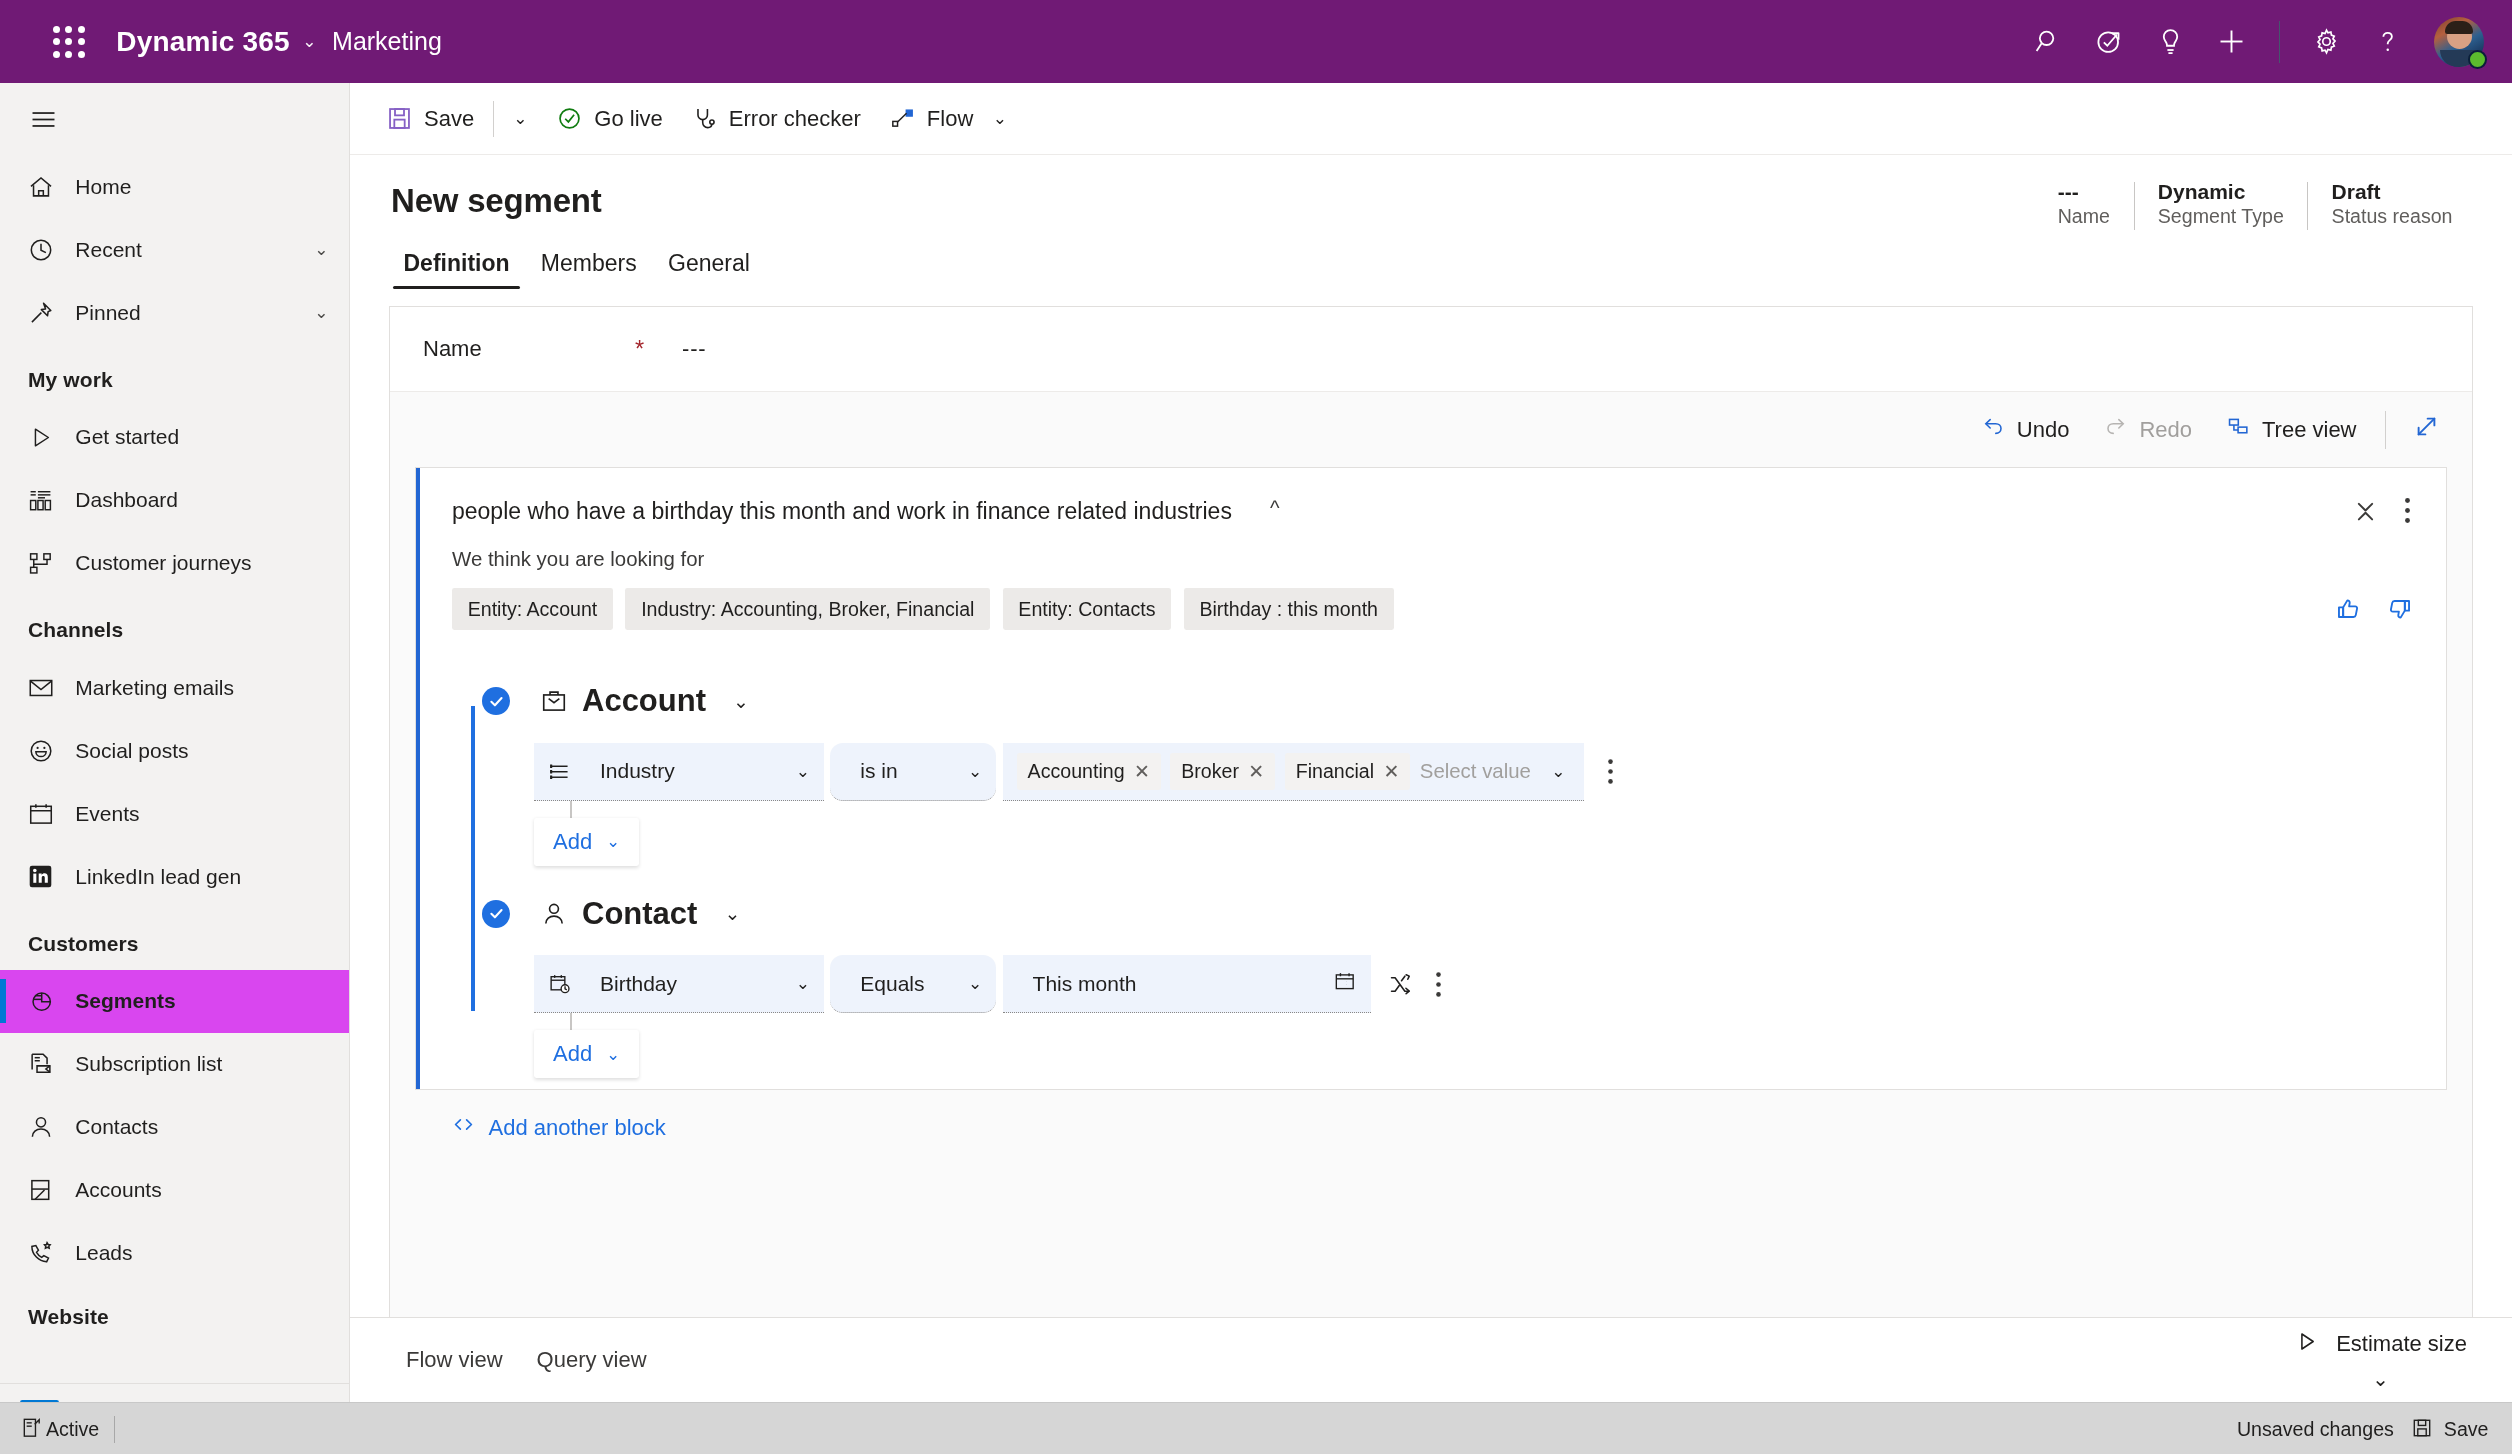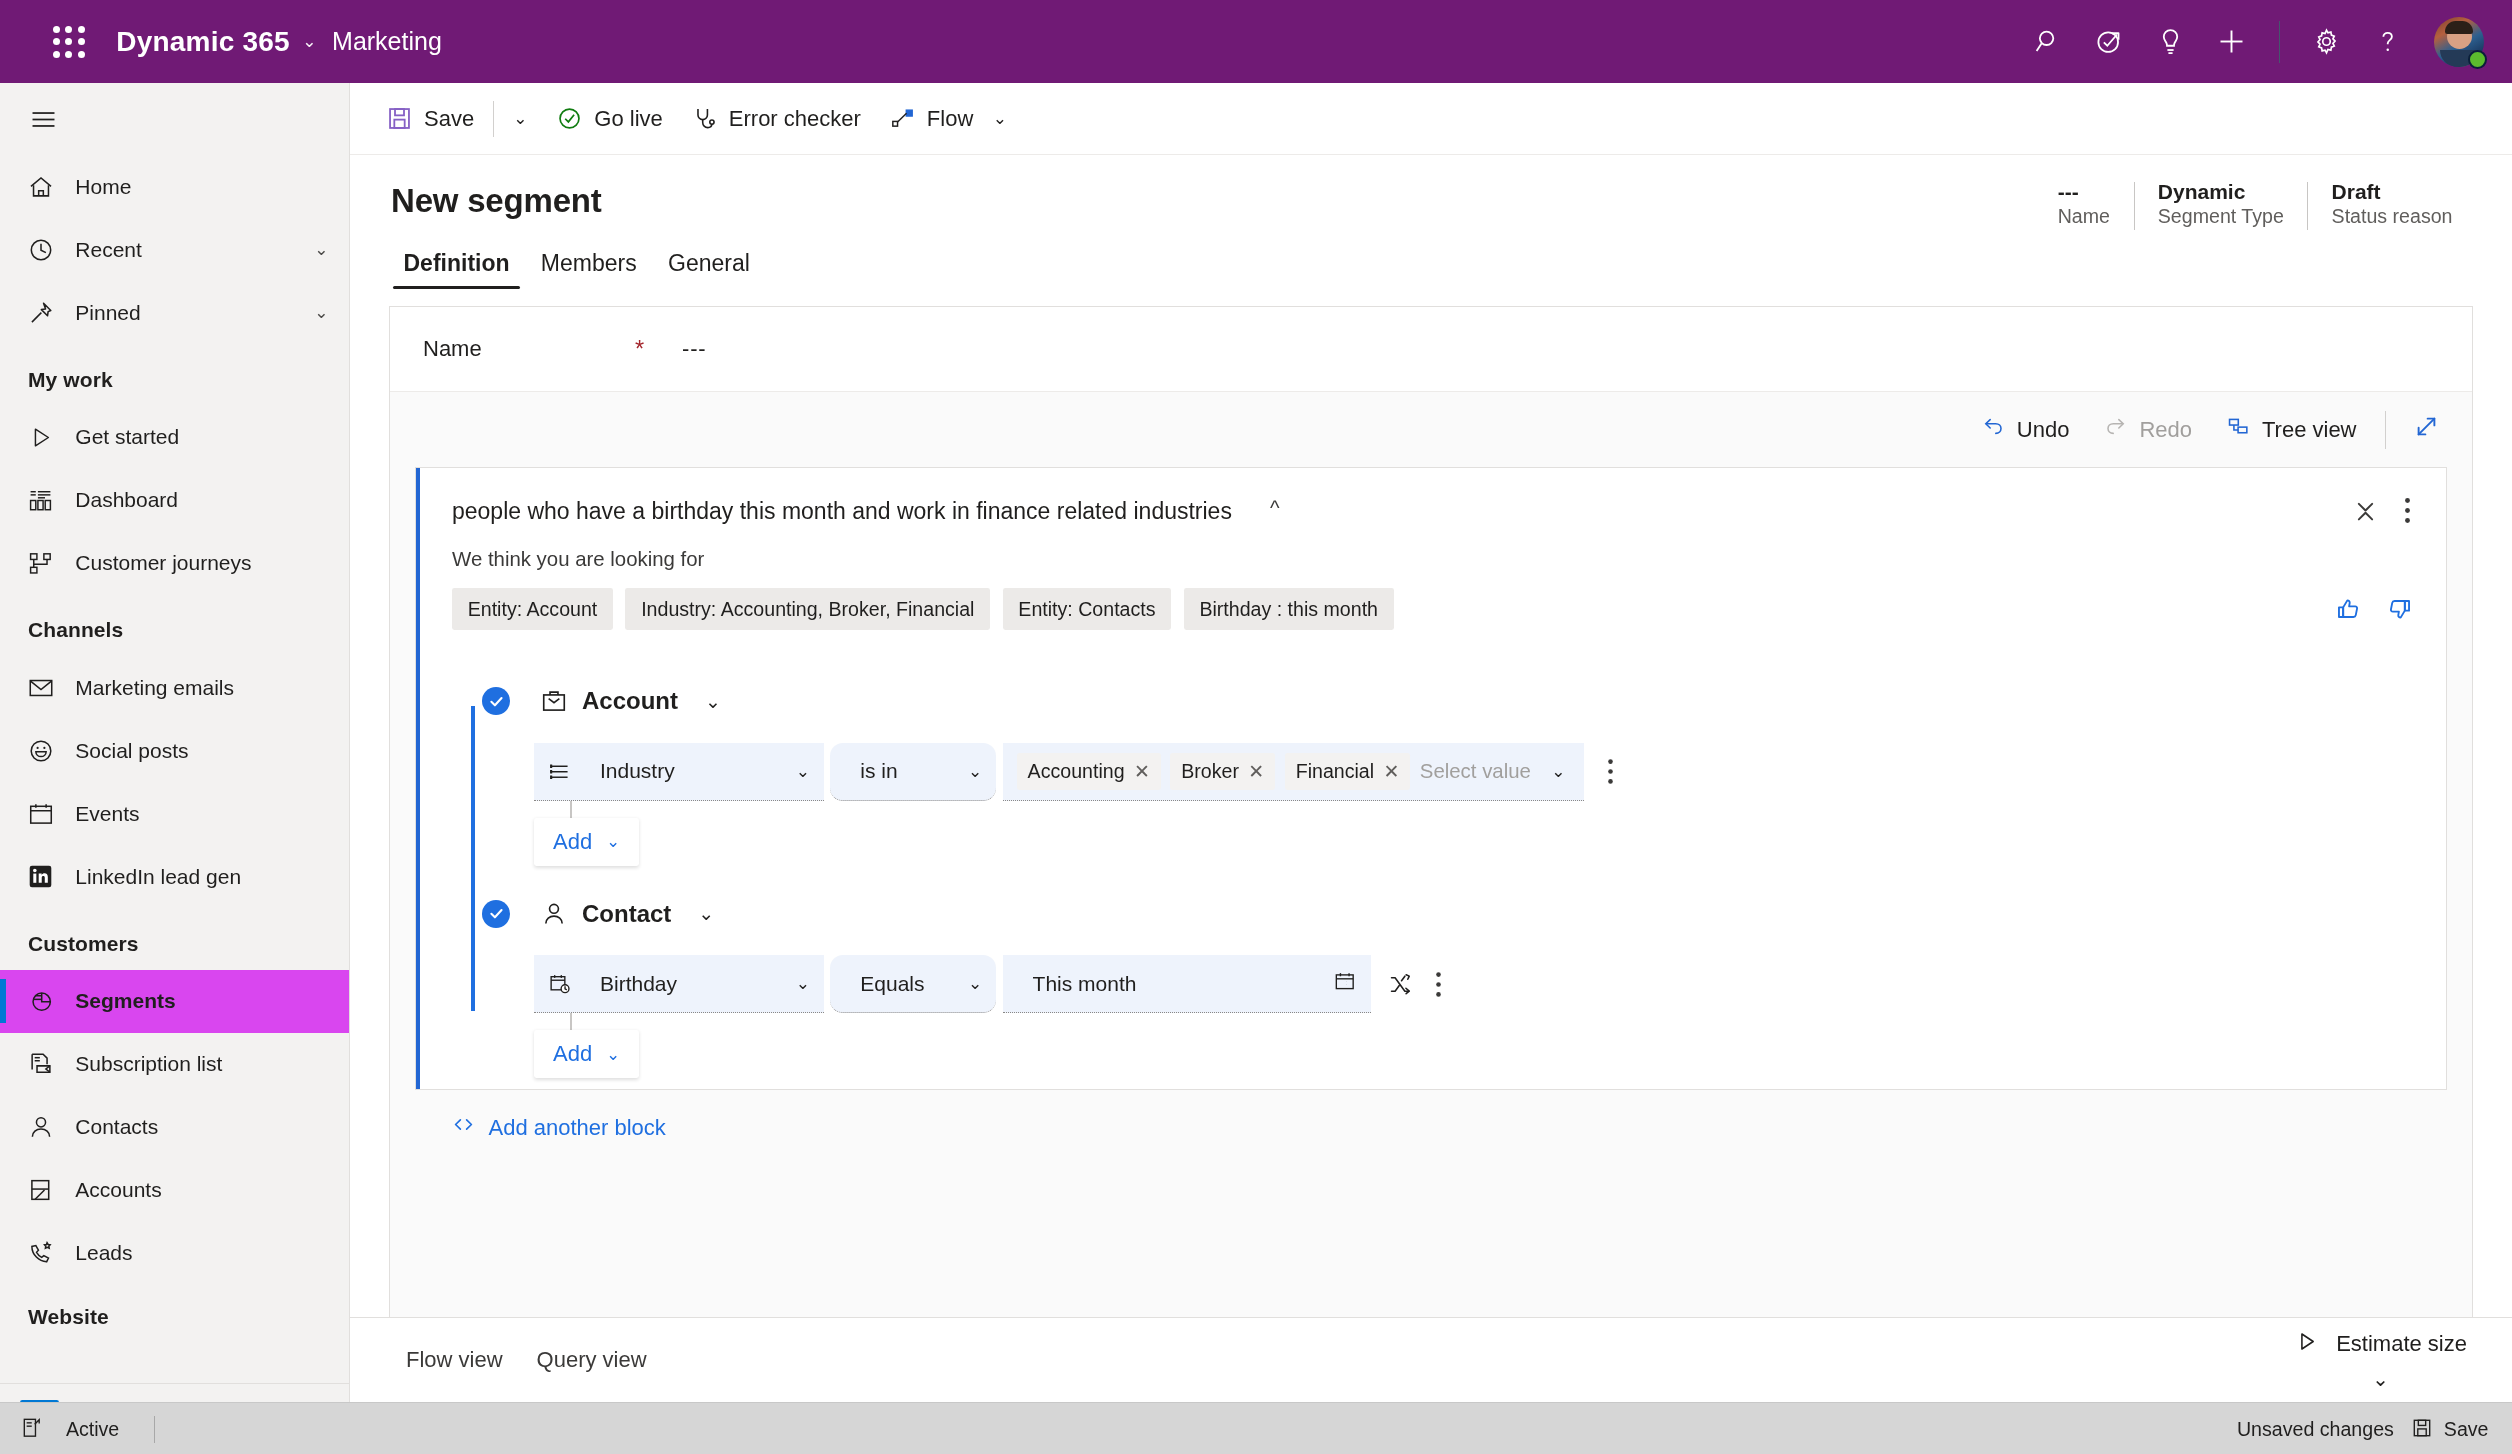--- a/index.html
+++ b/index.html
@@ -160,21 +160,21 @@
   
   .entity-area { padding: 20.4px 33px 0 36px; position: relative; }
   .rail { position: absolute; left: 55px; top: 52px; bottom: 67px; width: 3.9px; background: #1f6fe0; }
   .entity { position: relative; margin-bottom: 11px; }
   .entity-head { display: flex; align-items: center; height: 55px; position: relative; z-index: 2; }
   .check {
     width: 28px; height: 28px; border-radius: 50%; background: #1f6fe0; display: flex; align-items: center; justify-content: center;
     flex: 0 0 28px; margin-left: 30px; cursor: pointer;
   }
   .entity-ico { margin-left: 30px; display: flex; align-items: center; }
-  .entity-name { font-size: 24px; font-weight: 700; padding-left: 14px; }
+  .entity-name { font-size: 31px; font-weight: 700; padding-left: 14px; }
   .entity-chev { font-size: 19px; color: #201f1e; padding-left: 27px; cursor: pointer; }
 
   .cond-row { display: flex; align-items: center; margin-left: 82px; margin-top: 14px; position: relative; }
   .field-box {
     background: #eef3fc; height: 58px; display: flex; align-items: center; padding: 0 14px; cursor: pointer;
     border-bottom: 1.6px dotted #8a8886; min-width: 0;
   }
   .field-box.w-field { width: 290px; }
   .field-box.w-op { width: 166px; margin-left: 6.3px; border-radius: 13px; }
   .field-box.w-val { margin-left: 6.3px; }
@@ -209,21 +209,21 @@
   .fview { font-size: 22px; color: #3b3a39; padding: 0 17px; cursor: pointer; }
   .footer-right { margin-left: auto; display: flex; align-items: center; gap: 7.8px; flex-direction: column; }
   .estimate { display: flex; align-items: center; gap: 17px; font-size: 22px; color: #201f1e; cursor: pointer; padding: 0 11px; }
   .est-chev { padding: 0 19px; font-size: 20.4px; color: #201f1e; cursor: pointer; }
 
   
   .statusbar {
     position: absolute; left: 0; right: 0; bottom: 0; height: 53px; background: #d6d6d6;
     display: flex; align-items: center; padding: 0 23.5px 0 20.4px; z-index: 30; border-top: 0.8px solid #c8c8c8;
   }
-  .sb-left { display: flex; align-items: center; gap: 22px; }
+  .sb-left { display: flex; align-items: center; gap: 2px; }
   .sb-text { font-size: 19.6px; color: #201f1e; }
   .sb-div { width: 0.8px; height: 27px; background: #a8a8a8; margin-left: 12.5px; }
   .sb-right { margin-left: auto; display: flex; align-items: center; gap: 17px; }
   .sb-save { display: flex; align-items: center; gap: 11px; cursor: pointer; }
 </style>
 </head>
 <body>
 
 <div class="app">
 

